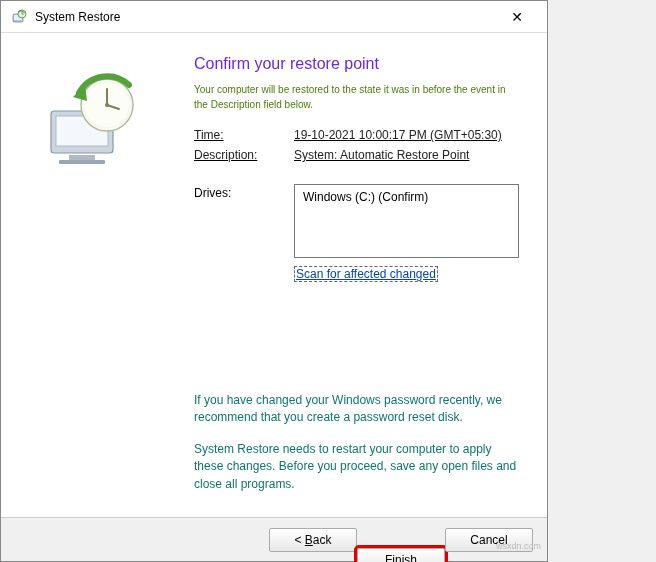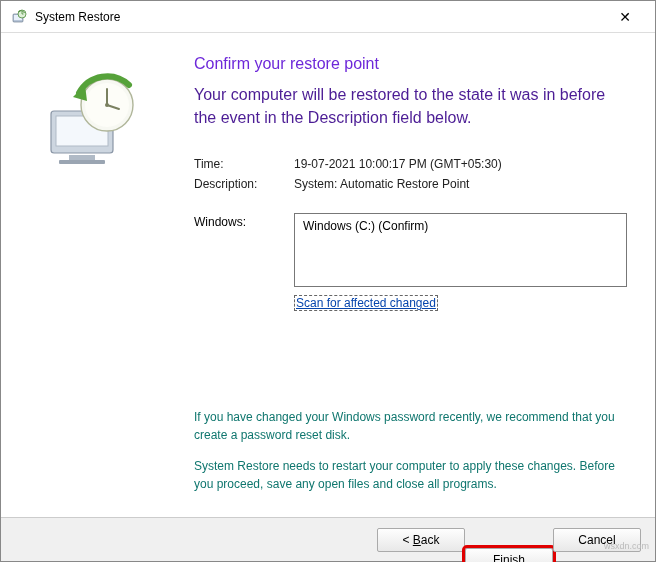--- a/index.html
+++ b/index.html
@@ -5,21 +5,21 @@
     * { box-sizing: border-box; margin: 0; padding: 0; }
     body {
       font-family: 'Segoe UI', Tahoma, sans-serif;
       font-size: 12px;
       background: #f0f0f0;
       width: 656px;
       height: 562px;
       overflow: hidden;
     }
     .window {
-      width: 656px;
+      width: 548px;
       height: 562px;
       background: #fff;
       border: 1px solid #888;
       display: flex;
       flex-direction: column;
       position: relative;
     }
     .titlebar {
       height: 32px;
       display: flex;
@@ -74,29 +74,30 @@
       display: flex;
       flex-direction: column;
     }
     .heading {
       font-size: 16px;
       color: #6d28d9;
       font-weight: 400;
       margin-bottom: 10px;
     }
     .subtext {
-      font-size: 16px;
-      color: #4c1d95;
+      font-size: 10px;
+      color: #4d7c0f;
       line-height: 1.45;
-      margin-bottom: 28px;
+      margin-bottom: 16px;
     }
     .info-row {
       display: flex;
       margin-bottom: 6px;
       font-size: 12px;
+      text-decoration: underline;
     }
     .info-label {
       width: 100px;
       color: #222;
     }
     .info-value {
       flex: 1;
       color: #222;
     }
     .drives-section {
@@ -209,29 +210,29 @@
         </svg>
       </div>
     </div>
 
     <div class="main">
       <div class="heading">Confirm your restore point</div>
       <div class="subtext">Your computer will be restored to the state it was in before the event in the Description field below.</div>
 
       <div class="info-row">
         <div class="info-label">Time:</div>
-        <div class="info-value">19-07-2021 10:00:17 PM (GMT+05:30)</div>
+        <div class="info-value">19-10-2021 10:00:17 PM (GMT+05:30)</div>
       </div>
       <div class="info-row">
         <div class="info-label">Description:</div>
         <div class="info-value">System: Automatic Restore Point</div>
       </div>
 
       <div class="drives-section">
-        <div class="drives-label">Windows:</div>
+        <div class="drives-label">Drives:</div>
         <div class="drives-right">
           <div class="drives-box">
             <div>Windows (C:) (Confirm)</div>
           </div>
           <a class="scan-link">Scan for affected changed</a>
         </div>
       </div>
 
       <div class="spacer"></div>
 

